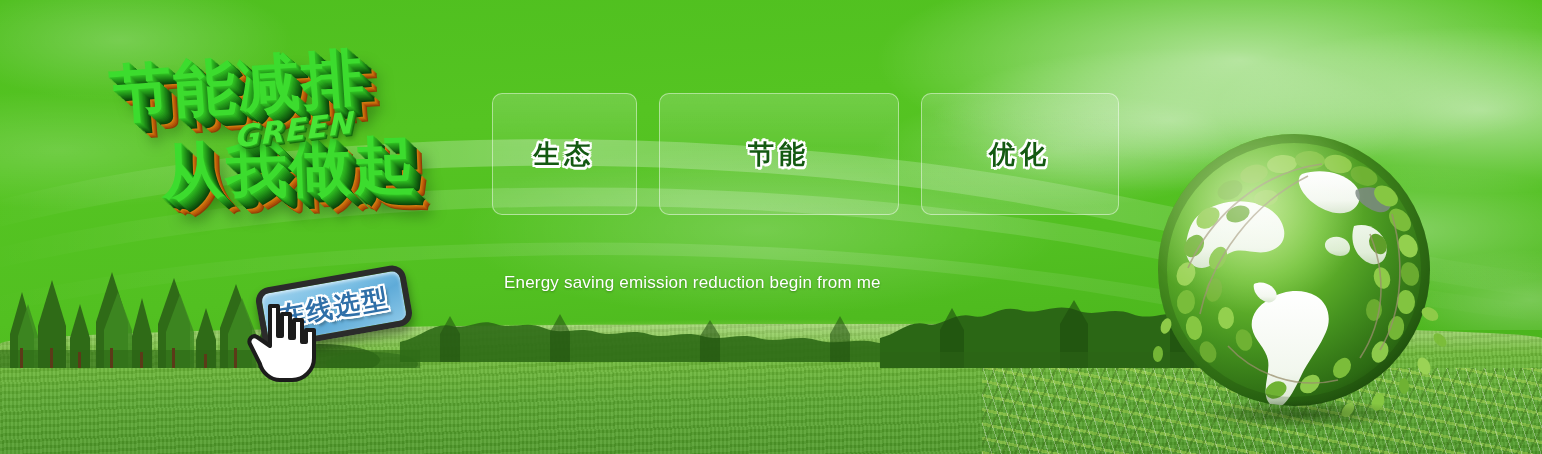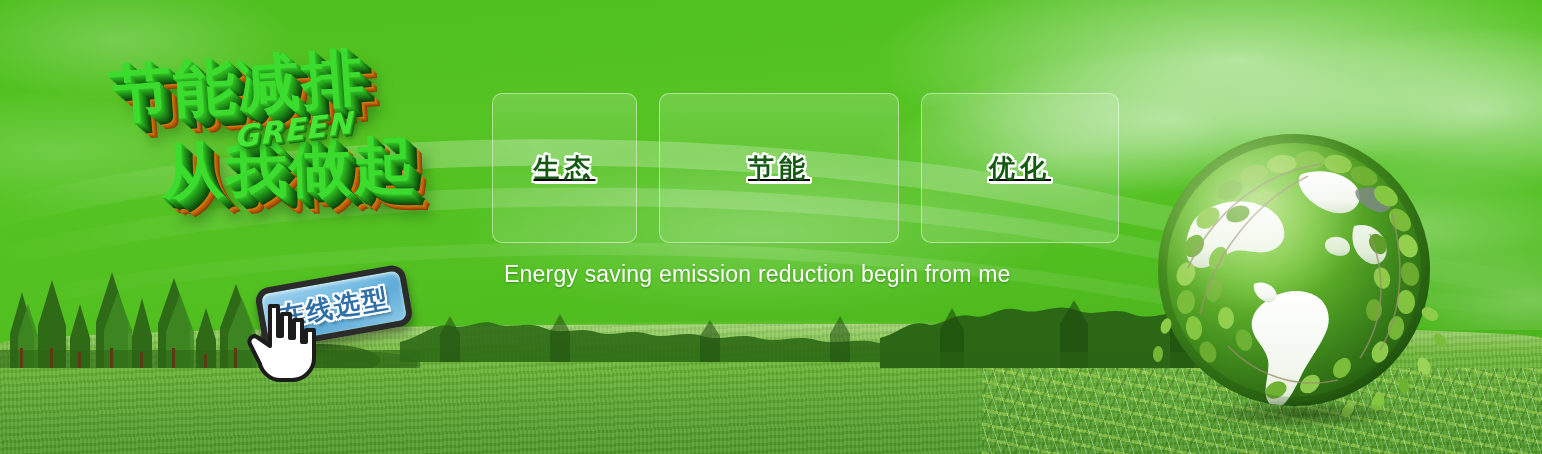--- a/index.html
+++ b/index.html
@@ -130,29 +130,28 @@
     text-shadow:
       -2px -2px 0 #fff, 2px -2px 0 #fff, -2px 2px 0 #fff, 2px 2px 0 #fff,
       -2px 0 0 #fff, 2px 0 0 #fff, 0 -2px 0 #fff, 0 2px 0 #fff,
       3px 4px 3px rgba(0,0,0,.35);
   }
   .cursor-hand { position:absolute; left:-18px; top:16px; width:86px; height:92px; }
 
   
   .cards { position:absolute; left:492px; top:93px; display:flex; gap:22px; }
   .card {
-    height:150px;
+    height:122px;
     border:1px solid rgba(255,255,255,.45);
     border-radius:10px;
     background:linear-gradient(to bottom, rgba(255,255,255,.17) 0%, rgba(255,255,255,.07) 45%, rgba(255,255,255,.13) 100%);
     display:flex; flex-direction:column;
     align-items:center; justify-content:center;
     gap:16px;
     padding:0 16px;
-    text-decoration:underline;
   }
   .card-cn {
     font-family:"DejaVu Sans", sans-serif;
     font-size:26px; font-weight:bold;
     color:#145a12; letter-spacing:5px;
     text-shadow:
       -2px -2px 0 #fff, 2px -2px 0 #fff, -2px 2px 0 #fff, 2px 2px 0 #fff,
       -2px 0 0 #fff, 2px 0 0 #fff, 0 -2px 0 #fff, 0 2px 0 #fff,
       -1px -3px 0 #fff, 1px 3px 0 #fff;
   }
@@ -164,23 +163,23 @@
       -2px -2px 0 #fff, 2px -2px 0 #fff, -2px 2px 0 #fff, 2px 2px 0 #fff,
       -2px 0 0 #fff, 2px 0 0 #fff, 0 -2px 0 #fff, 0 2px 0 #fff,
       -3px 0 0 #fff, 3px 0 0 #fff, 0 -3px 0 #fff, 0 3px 0 #fff;
   }
   .card-1 { width:145px; }
   .card-2 { width:240px; }
   .card-3 { width:198px; }
 
   
   .tagline {
-    position:absolute; left:504px; top:261px;
+    position:absolute; left:504px; top:273px;
     font-family:"Liberation Sans", sans-serif;
-    font-size:23px; color:#ffffff;
+    font-size:17px; color:#ffffff;
     letter-spacing:.2px;
     text-shadow:0 1px 2px rgba(30,80,10,.45);
     white-space:nowrap;
   }
 </style>
 </head>
 <body>
 
 <div id="banner">
 

